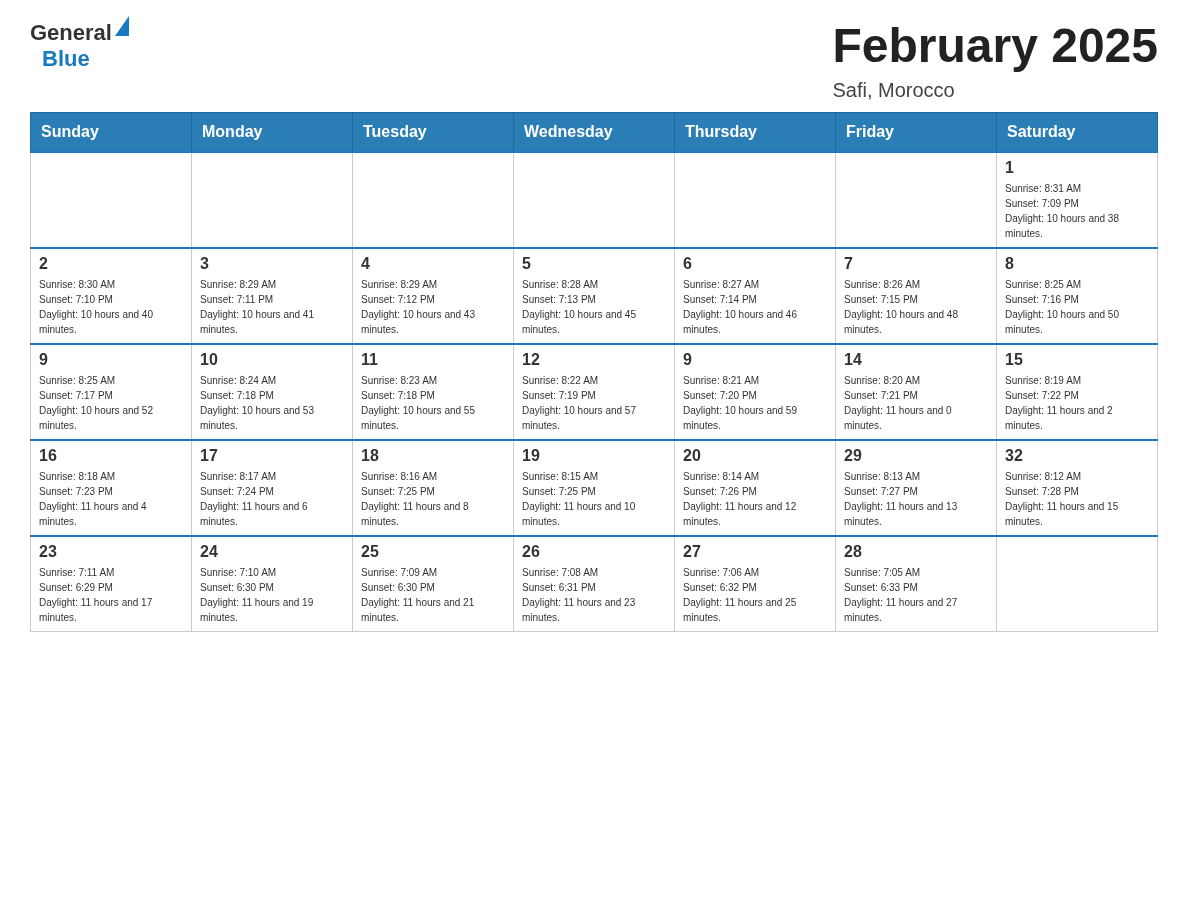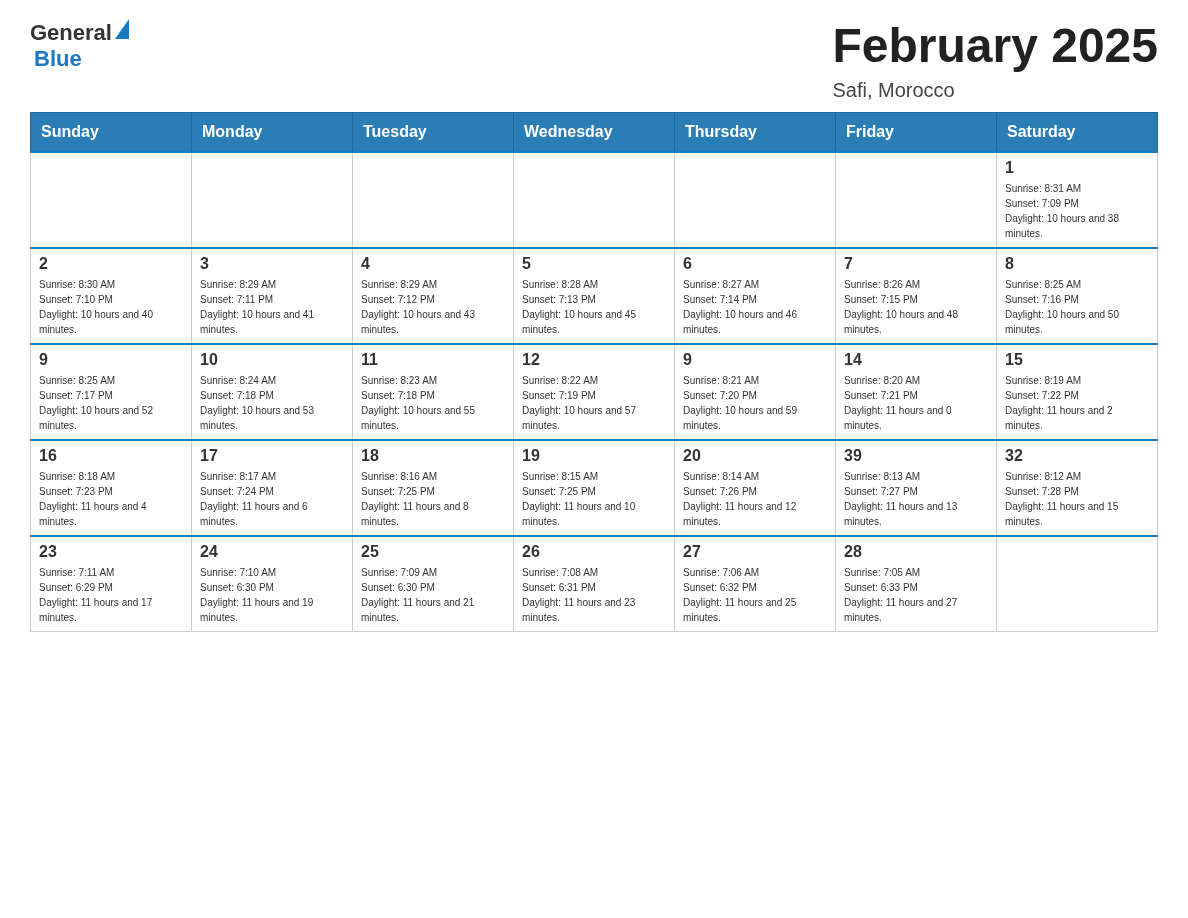--- a/index.html
+++ b/index.html
@@ -27,24 +27,24 @@
       font-weight: bold;
       color: #1a7abf;
     }
     .logo-wrapper {
       display: flex;
       flex-direction: column;
       align-items: flex-start;
     }
     .logo-line1 {
       display: flex;
-      align-items: center;
+      align-items: flex-start;
     }
     .logo-line2 {
-      margin-left: 4px;
+      margin-left: 12px;
     }
     .title-block {
       text-align: left;
     }
     .month-title {
       font-size: 48px;
       font-weight: bold;
       color: #222;
       line-height: 1.1;
     }
@@ -229,21 +229,21 @@
         </td>
         <td>
           <span class="day-number">19</span>
           <div class="day-info">Sunrise: 8:15 AM<br>Sunset: 7:25 PM<br>Daylight: 11 hours and 10 minutes.</div>
         </td>
         <td>
           <span class="day-number">20</span>
           <div class="day-info">Sunrise: 8:14 AM<br>Sunset: 7:26 PM<br>Daylight: 11 hours and 12 minutes.</div>
         </td>
         <td>
-          <span class="day-number">39</span>
+          <span class="day-number">29</span>
           <div class="day-info">Sunrise: 8:13 AM<br>Sunset: 7:27 PM<br>Daylight: 11 hours and 13 minutes.</div>
         </td>
         <td>
           <span class="day-number">32</span>
           <div class="day-info">Sunrise: 8:12 AM<br>Sunset: 7:28 PM<br>Daylight: 11 hours and 15 minutes.</div>
         </td>
       </tr>
       <tr>
         <td>
           <span class="day-number">23</span>

